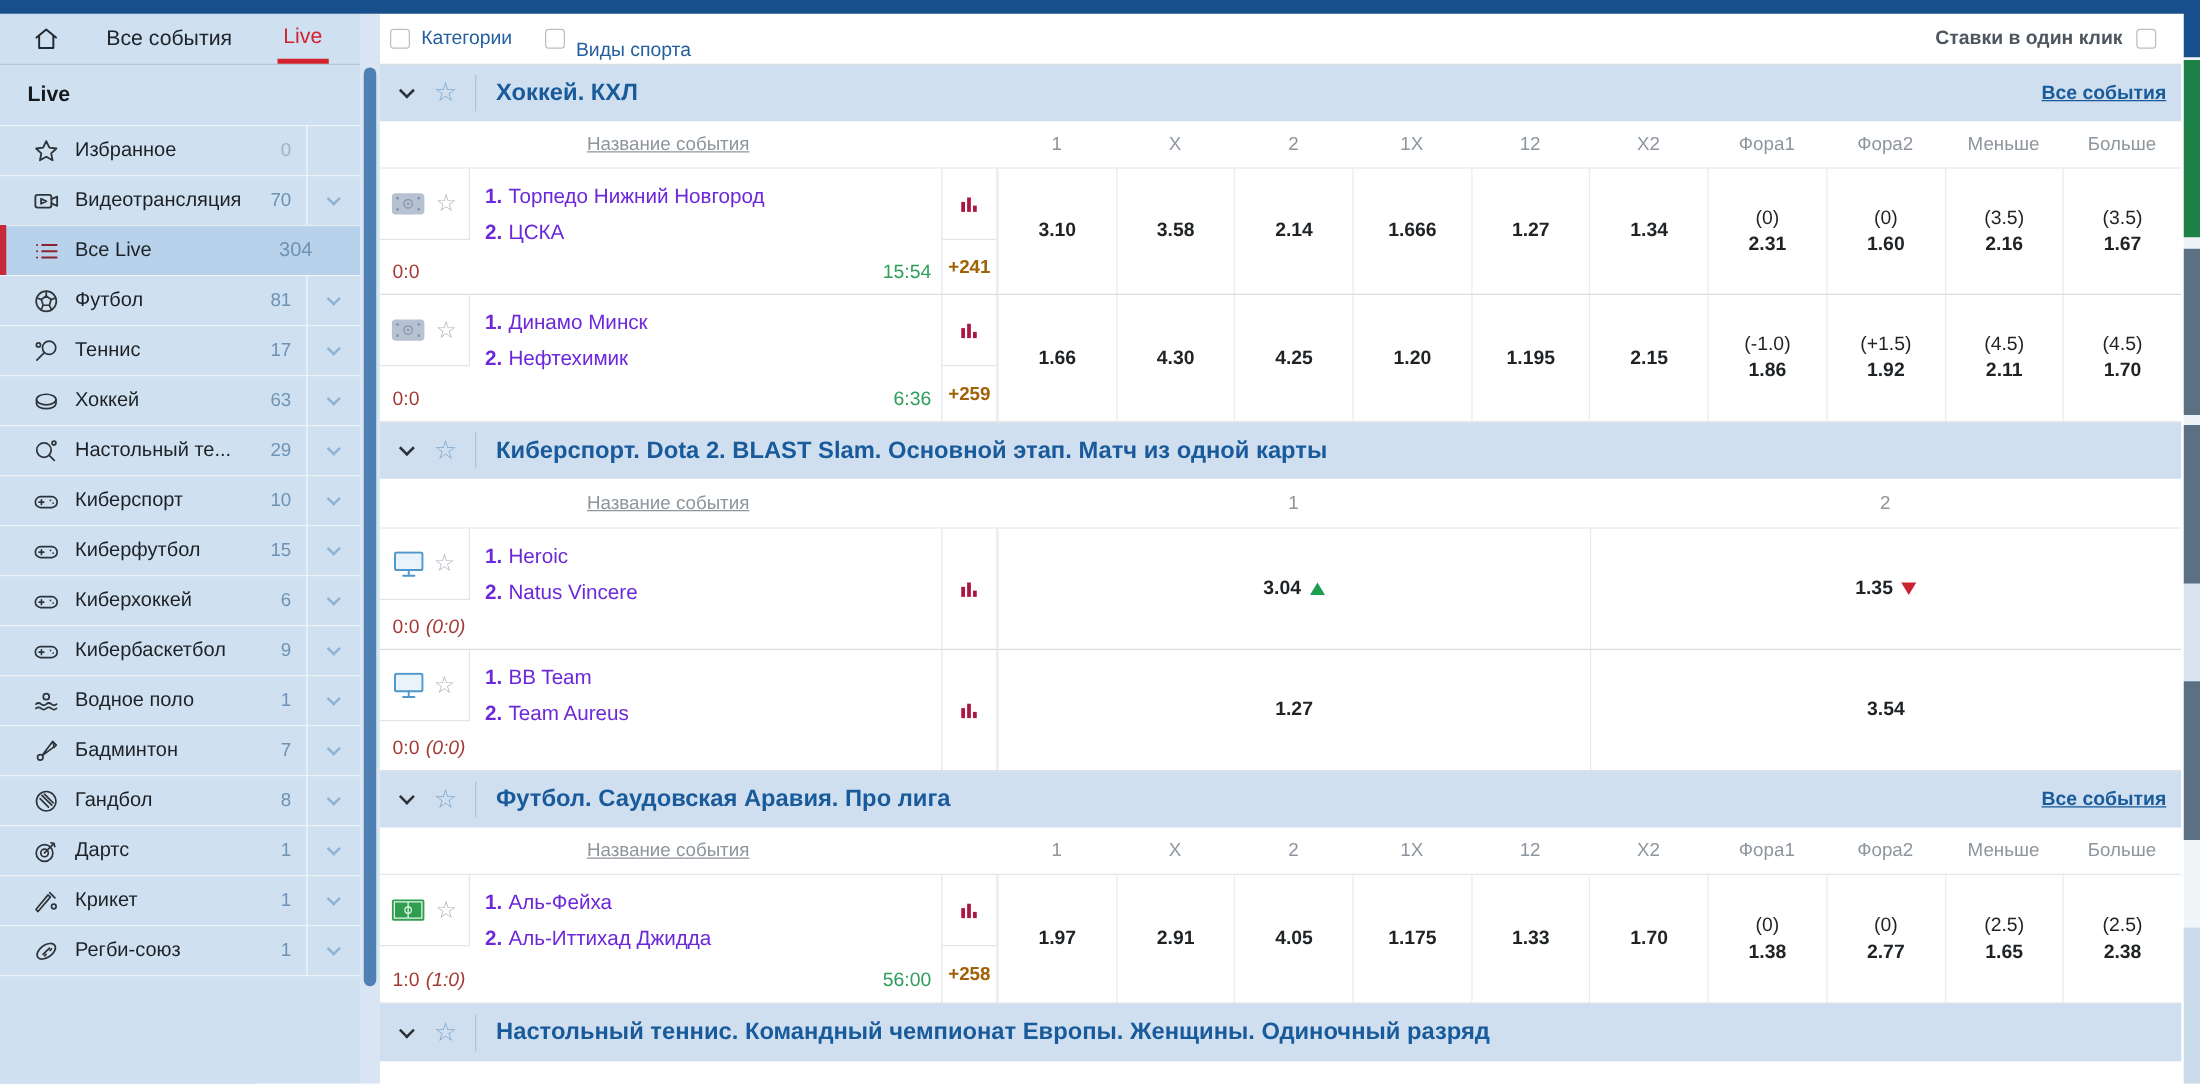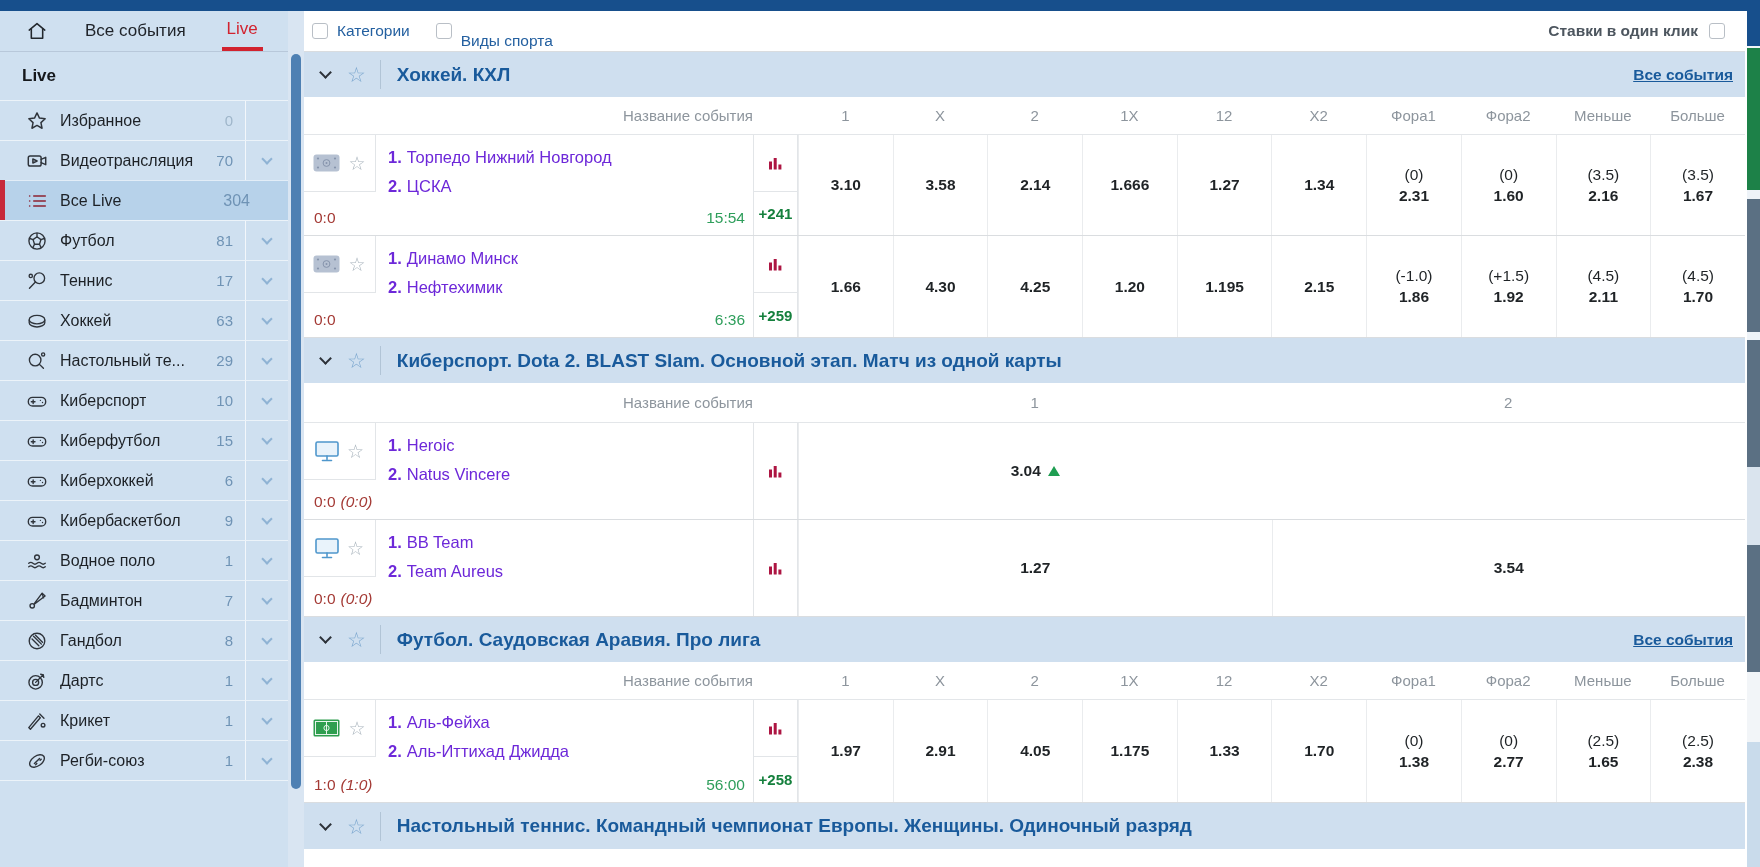--- a/index.html
+++ b/index.html
@@ -43,41 +43,41 @@
   .sechdr { height:45px; background:#cfdfef; display:flex; align-items:center; }
   .sechdr.tt { height:46px; }
   .chev-dark { width:9px; height:9px; border-right:2px solid #2c3138; border-bottom:2px solid #2c3138; transform:rotate(45deg); margin-left:17px; margin-top:-4px; cursor:pointer; }
   .hdr-star { margin-left:17px; color:#7fa9d0; font-size:21px; line-height:1; cursor:pointer; }
   .hdr-sep { width:1px; height:29px; background:rgba(100,125,150,.28); margin-left:14px; }
   .sectitle { margin-left:16px; color:#195a9b; font-weight:bold; font-size:19px; white-space:nowrap; }
   .seclink { margin-left:auto; margin-right:12px; color:#195a9b; font-weight:bold; font-size:15.5px; text-decoration:underline; white-space:nowrap; cursor:pointer; }
 
   .colhdr { height:38px; display:grid; grid-template-columns:449px 45px repeat(10, 94.7px); align-items:center; color:#8d959d; font-size:15px; border-bottom:1px solid #e3e6e9; }
   .colhdr.two { grid-template-columns:449px 45px 473.5px 473.5px; height:40px; }
-  .colhdr .namehdr { padding-left:12px; text-align:right; }
+  .colhdr .namehdr { padding-left:12px; text-align:center;text-decoration:underline; }
   .colhdr span { text-align:center; }
 
   .evrow { display:grid; grid-template-columns:449px 45px repeat(10, 94.7px); border-bottom:1px solid #dadde0; height:101px; background:#fff; }
   .evrow.h2 { height:102px; }
   .evrow.two { grid-template-columns:449px 45px 473.5px 473.5px; height:97px; }
   .evrow.fb { height:103px; }
 
   .namecell { position:relative; }
   .iconbox { position:absolute; left:0; top:0; width:72px; height:57px; border-right:1px solid #e2e5e8; border-bottom:1px solid #e2e5e8; display:flex; align-items:center; justify-content:center; gap:8px; }
   .row-star { color:#a9b4bd; font-size:19px; line-height:1; cursor:pointer; }
   .teams { position:absolute; left:84px; top:8px; font-size:16.5px; color:#6d28d9; line-height:29px; cursor:pointer; }
   .t-num { font-weight:bold; margin-right:5px; }
   .scoreline { position:absolute; left:10px; right:8px; bottom:8px; display:flex; align-items:center; font-size:15.5px;margin-top:37px; }
   .score { color:#a43a35; }
   .score-extra { color:#a43a35; font-style:italic; margin-left:5px; }
   .time { margin-left:auto; color:#2e9e5b; }
 
   .chartcell { border-left:1px solid #e2e5e8; border-right:1px solid #e2e5e8; display:flex; flex-direction:column; }
   .chart-top { height:57px; display:flex; align-items:center; justify-content:center; border-bottom:1px solid #e2e5e8; cursor:pointer; }
-  .chart-bot { flex:1; display:flex; align-items:center; justify-content:center; font-weight:bold; font-size:15px; color:#15803d; cursor:pointer; }
+  .chart-bot { flex:1; display:flex; align-items:center; justify-content:center; font-weight:bold; font-size:15px; color:#a16207; cursor:pointer; }
   .chartcell.single { align-items:center; justify-content:center; }
   .chartcell.single .chart-top { border-bottom:none; height:auto; }
 
   .odd { border-left:1px solid #eaecee; display:flex; flex-direction:column; align-items:center; justify-content:center; font-size:15.5px; color:#1f2326; cursor:pointer; }
   .odd:first-of-type { border-left:none; }
   .odd .ln { font-weight:normal; margin-bottom:3px; }
   .odd .val { font-weight:bold; }
   .valrow { display:flex; align-items:center; gap:7px; }
   .arr-up { width:0; height:0; border-left:6px solid transparent; border-right:6px solid transparent; border-bottom:10px solid #1f9e52; }
   .arr-down { width:0; height:0; border-left:6px solid transparent; border-right:6px solid transparent; border-top:10px solid #cc2230; }
@@ -577,20 +577,26 @@
             <rect x="10.4" y="8.5" width="3" height="5" fill="#ad1542"></rect>
           </svg>
         </div>
     </div>
     <div class="odd">
         <span class="valrow">
           <span class="val">3.04</span>
           <span class="arr-up"></span>
         </span>
       </div>
+    <div class="odd">
+        <span class="valrow">
+          <span class="val">1.35</span>
+          <span class="arr-down"></span>
+        </span>
+      </div>
   </div>
 
   <div class="evrow two">
     <div class="namecell">
       <div class="iconbox">
         <svg width="24" height="21" viewBox="0 0 24 21">
             <rect x="1" y="1" width="22" height="14" rx="1.5" fill="#e9f3fb" stroke="#4f97cc" stroke-width="1.6"></rect>
             <path d="M12 15v3.2M7.5 19.5h9" stroke="#4f97cc" stroke-width="1.6" stroke-linecap="round"></path>
           </svg>
         <span class="row-star">☆</span>

